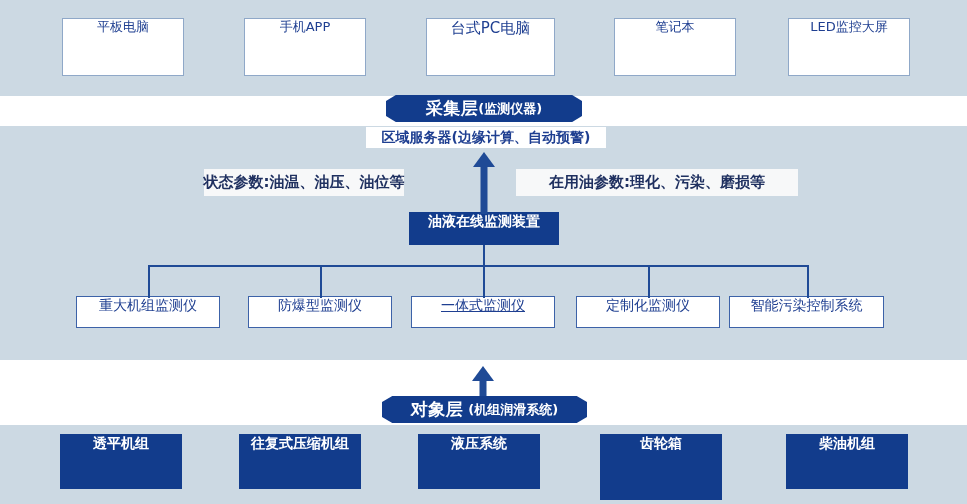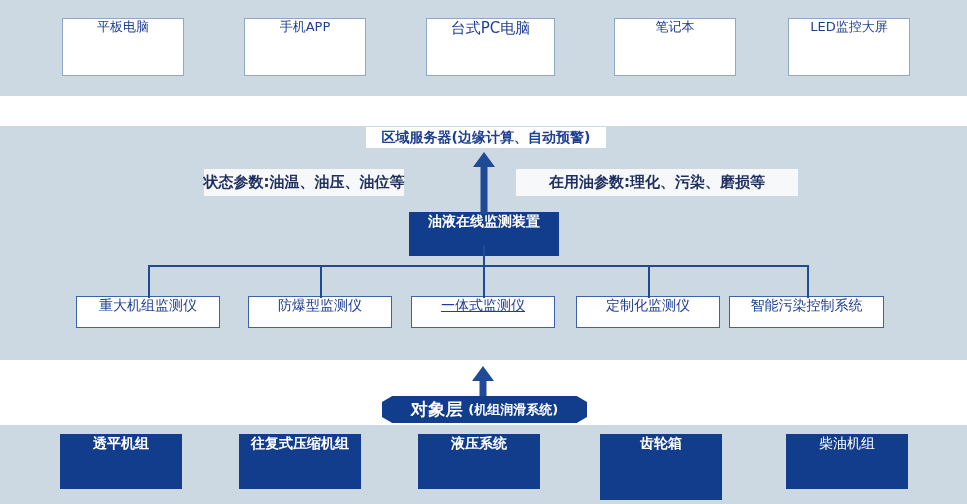--- a/index.html
+++ b/index.html
@@ -148,38 +148,42 @@
   <div class="node node-outline thin-border cjk" style="left:426px; top:18px; width:129px; height:58px; font-size:15px;">
     <span>台式PC电脑</span>
   </div>
   <div class="node node-outline thin-border cjk" style="left:614px; top:18px; width:122px; height:58px; font-size:13px;">
     <span>笔记本</span>
   </div>
   <div class="node node-outline thin-border cjk" style="left:788px; top:18px; width:122px; height:58px; font-size:13px;">
     <span>LED监控大屏</span>
   </div>
 
+  <div class="banner" style="left:386px; top:95px; width:196px; height:27px;">
+    <span class="big cjk">采集层</span>
+    <span class="small cjk">(监测仪器)</span>
+  </div>
 
   <div class="plate plate-plain cjk" style="left:366px; top:127px; width:240px; height:21px; font-size:14px;">
     <span>区域服务器(边缘计算、自动预警)</span>
   </div>
 
   <div class="arrow" style="left:471px; top:152px; width:26px; height:62px;">
     <div class="head"></div>
     <div class="shaft" style="top:15px; width:7px; height:47px;"></div>
   </div>
 
   <div class="plate cjk" style="left:204px; top:169px; width:200px; height:27px; font-size:15px;">
     <span>状态参数:油温、油压、油位等</span>
   </div>
   <div class="plate cjk" style="left:516px; top:169px; width:282px; height:27px; font-size:15px;">
     <span>在用油参数:理化、污染、磨损等</span>
   </div>
 
-  <div class="node node-solid cjk" style="left:409px; top:212px; width:150px; height:44px; font-size:14px; font-weight:bold;">
+  <div class="node node-solid cjk" style="left:409px; top:212px; width:150px; height:33px; font-size:14px; font-weight:bold;">
     <span>油液在线监测装置</span>
   </div>
 
   <div class="line-v" style="left:483px; top:245px; height:21px;"></div>
 
   <div class="line-h" style="left:148px; top:265px; width:660px;"></div>
 
   <div class="line-v" style="left:148px; top:265px; height:33px;"></div>
   <div class="line-v" style="left:320px; top:265px; height:33px;"></div>
   <div class="line-v" style="left:483px; top:265px; height:33px;"></div>
@@ -217,17 +221,17 @@
   </div>
   <div class="node node-solid cjk" style="left:239px; top:434px; width:122px; height:55px; font-size:14px; font-weight:bold;">
     <span>往复式压缩机组</span>
   </div>
   <div class="node node-solid cjk" style="left:418px; top:434px; width:122px; height:55px; font-size:14px; font-weight:bold;">
     <span>液压系统</span>
   </div>
   <div class="node node-solid cjk" style="left:600px; top:434px; width:122px; height:66px; font-size:14px; font-weight:bold;">
     <span>齿轮箱</span>
   </div>
-  <div class="node node-solid cjk" style="left:786px; top:434px; width:122px; height:55px; font-size:14px; font-weight:normal;">
+  <div class="node node-solid cjk" style="left:786px; top:434px; width:122px; height:55px; font-size:14px; font-weight:bold;">
     <span>柴油机组</span>
   </div>
 
 </div>
 
 </body></html>

